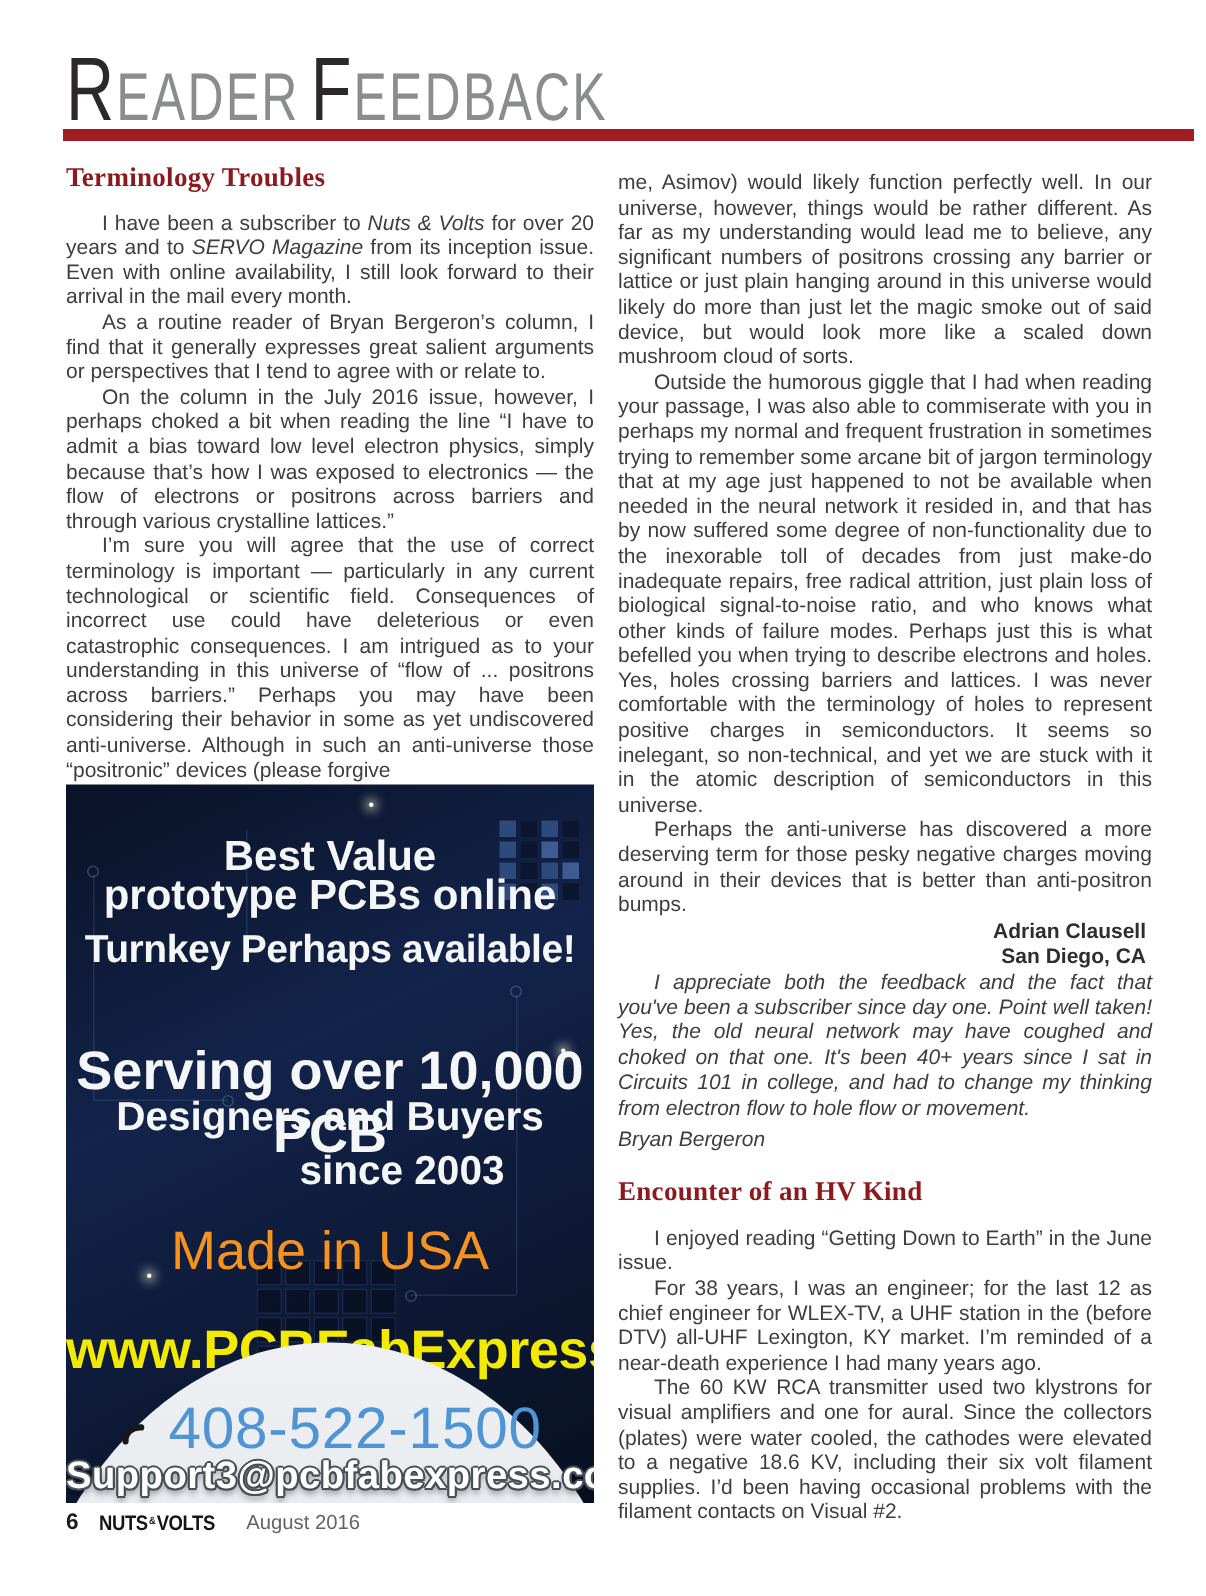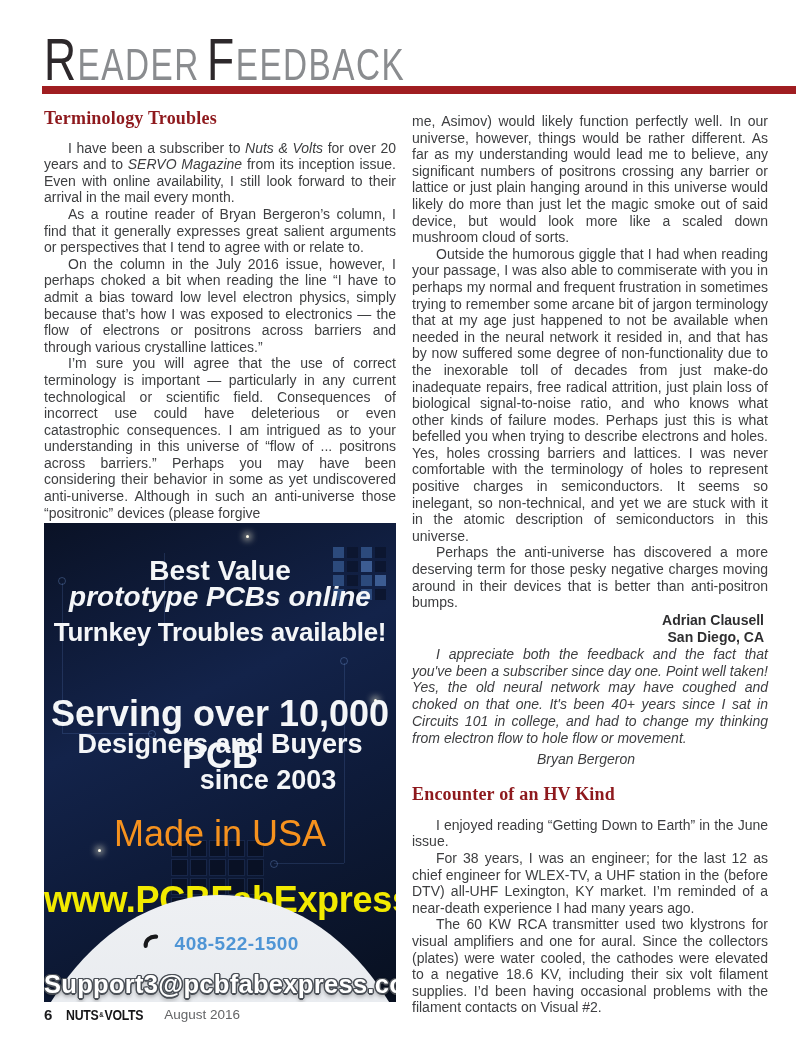--- a/index.html
+++ b/index.html
@@ -24,21 +24,21 @@
   .col-right{left:412px;width:356px;top:113px;}
   .col p{margin:0;text-indent:24px;}
   .col p.noindent{text-indent:0;}
   .sec-heading{
     font-size:18px;font-weight:bold;color:#8e191d;letter-spacing:0.2px;
     margin:0 0 13px 0;text-align:left;text-indent:0;font-family:Liberation Serif, serif;
   }
   .ital{font-style:italic;}
   .sig{font-weight:bold;text-align:right;margin:1px 4px 0 0;line-height:17px;color:#2e2e30;}
   .reply{font-style:italic;margin-top:15px;line-height:16.8px;}
-  .reply-sig{font-style:italic;text-align:center;margin:4px 8px 0 0;}
+  .reply-sig{font-style:italic;text-align:left;margin:4px 8px 0 0;}
   .heading2{margin-top:19px;margin-bottom:14px;}
 
   
   .ad{
     position:absolute;left:44px;top:523px;width:352px;height:479px;overflow:hidden;
     background:linear-gradient(155deg,#0a1226 0%,#13234a 38%,#0e1b3a 62%,#081020 100%);
   }
   .trace{position:absolute;background:rgba(110,150,220,0.18);}
   .via{position:absolute;border:1px solid rgba(130,170,235,0.30);border-radius:50%;width:6px;height:6px;}
   .sparkle{position:absolute;width:3px;height:3px;border-radius:50%;background:#fffbe8;
@@ -46,35 +46,35 @@
   .bga{position:absolute;right:10px;top:24px;display:grid;
     grid-template-columns:repeat(4,11px);grid-gap:3px;}
   .bga i{width:11px;height:11px;background:#2c4a7c;}
   .bga i:nth-child(2n){background:#0c1630;}
   .bga i:nth-child(7),.bga i:nth-child(12){background:#3c5c92;}
   .chip{position:absolute;left:128px;top:318px;display:grid;
     grid-template-columns:repeat(5,15px);grid-gap:4px;opacity:0.55;}
   .chip i{width:15px;height:15px;background:#060b18;outline:1px solid rgba(90,120,180,0.25);}
   .ad-line{position:absolute;left:0;width:100%;text-align:center;color:#f4f6f8;font-weight:bold;}
   .ad-l1{top:32px;font-size:28px;}
-  .ad-l2{top:58px;font-size:28px;font-style:italic;}
+  .ad-l2{top:58px;font-size:28px;}
   .ad-l3{top:94px;font-size:26px;letter-spacing:-0.3px;}
   .ad-l4{top:170px;font-size:36px;}
   .ad-l5{top:206px;font-size:27px;}
   .ad-l6{top:242px;font-size:27px;margin-left:48px;}
   .ad-made{top:290px;font-size:36px;font-weight:normal;color:#f6921e;text-align:center;}
   .ad-site{top:356px;font-size:36px;color:#f2ea00;letter-spacing:-0.3px;}
   .dome{
     position:absolute;left:50%;transform:translateX(-50%);top:372px;
     width:430px;height:560px;border-radius:50%;
     background:linear-gradient(180deg,#eef0f3 0%,#dfe3e9 60%);
   }
   .ad-phone-row{position:absolute;top:408px;left:0;width:100%;text-align:center;}
   .phone-icon{display:inline-block;vertical-align:-3px;margin-right:7px;}
-  .ad-phone{display:inline-block;font-size:19px;font-weight:bold;color:#4f95d5;letter-spacing:0.5px;}
+  .ad-phone{display:inline-block;font-size:39px;font-weight:normal;color:#4f95d5;letter-spacing:0.5px;}
   .ad-email{
     top:447px;font-size:25.5px;color:#ffffff;letter-spacing:0.3px;
     text-shadow:-1.5px 0 #4a4f56,1.5px 0 #4a4f56,0 -1.5px #4a4f56,0 1.5px #4a4f56,
                 -1px -1px #4a4f56,1px 1px #4a4f56,1px -1px #4a4f56,-1px 1px #4a4f56,
                 0 3px 4px rgba(0,0,0,0.45);
   }
 
   
   .footer{position:absolute;left:44px;top:1006px;display:flex;align-items:center;font-size:13px;}
   .page-num{font-weight:bold;font-size:15px;color:#1b1b1d;margin-right:14px;}
@@ -172,21 +172,21 @@
           <i></i>
           <i></i>
       </div>
       <div class="sparkle" style="left:202px;top:12px;"></div>
       <div class="sparkle" style="left:54px;top:326px;"></div>
       <div class="sparkle" style="left:330px;top:176px;"></div>
     </div>
 
     <div class="ad-line ad-l1">Best Value</div>
     <div class="ad-line ad-l2">prototype PCBs online</div>
-    <div class="ad-line ad-l3">Turnkey Troubles available!</div>
+    <div class="ad-line ad-l3">Turnkey Perhaps available!</div>
     <div class="ad-line ad-l4">Serving over 10,000 PCB</div>
     <div class="ad-line ad-l5">Designers and Buyers</div>
     <div class="ad-line ad-l6">since 2003</div>
     <div class="ad-line ad-made">Made in USA</div>
     <div class="ad-line ad-site">www.PCBFabExpress.com</div>
 
     <div class="dome"></div>
 
     <div class="ad-phone-row">
       <span class="phone-icon">

